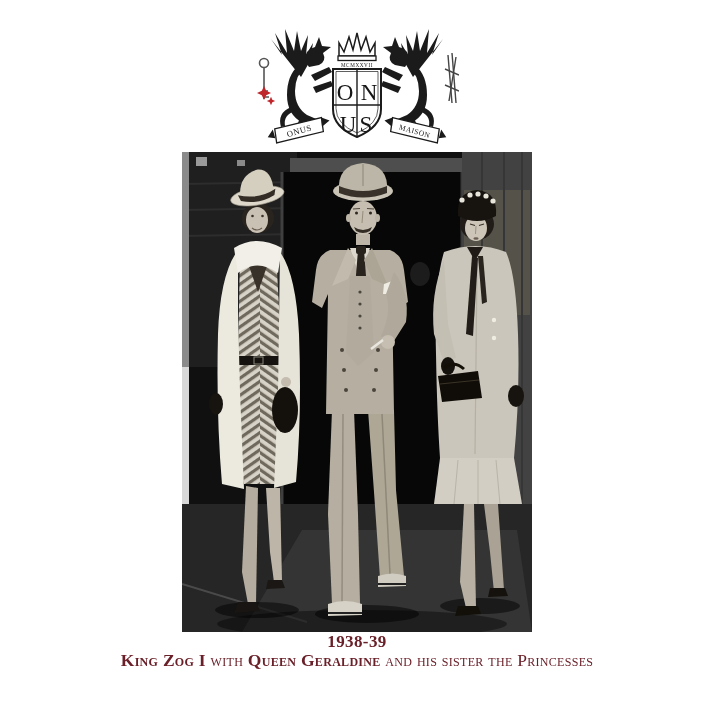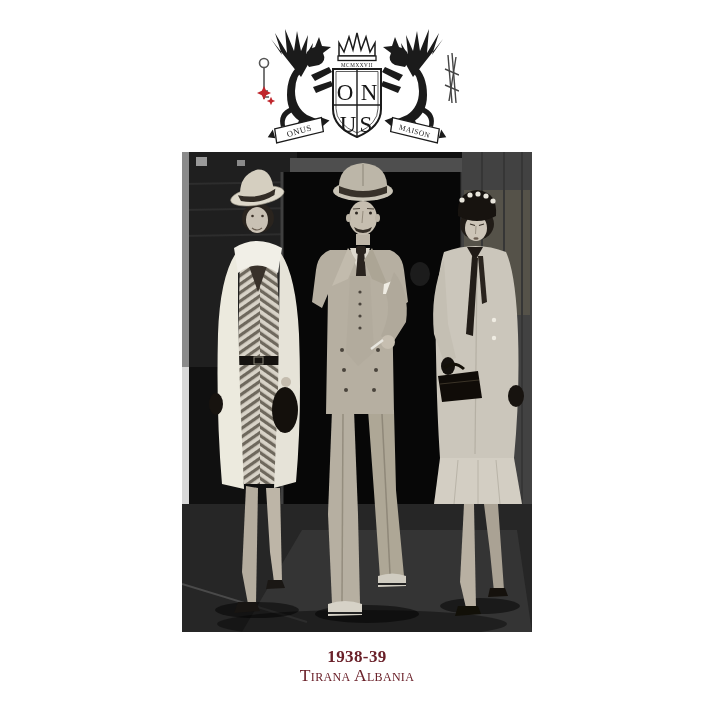--- a/index.html
+++ b/index.html
@@ -2,21 +2,21 @@
 <html><head>
 <meta charset="utf-8">
 <style>
   html,body{margin:0;padding:0;}
   body{width:714px;height:714px;background:#ffffff;overflow:hidden;
        font-family:"Liberation Serif", serif;}
   .page{width:714px;height:714px;display:flex;flex-direction:column;align-items:center;background:#fff;}
   .crest{margin-top:23px;width:204px;height:122px;flex:0 0 auto;}
   .photo{margin-top:7px;width:350px;height:480px;flex:0 0 auto;}
   .photo svg{display:block;}
-  .caption{margin-top:16px;text-align:center;color:#6a2029;width:631px;}
+  .caption{margin-top:1px;text-align:center;color:#6a2029;width:631px;}
   .cap{font-variant:small-caps;font-size:17.5px;line-height:19.5px;letter-spacing:0.3px;}
   .cap-year{font-variant:normal;font-weight:700;font-size:17px;line-height:18px;letter-spacing:0.4px;}
   .b{font-weight:700;}
   text{font-family:"Liberation Serif", serif;}
 </style>
 </head>
 <body>
 
 <div class="page">
 
@@ -248,16 +248,16 @@
             <circle cx="296" cy="42" r="2.6"></circle>
             <circle cx="304" cy="44" r="2.6"></circle>
             <circle cx="311" cy="49" r="2.6"></circle>
         </g>
       </g>
     </svg>
   </div>
 
   <div class="caption">
     <div class="cap-year">1938-39</div>
-    <div class="cap">Tirana Albania</div>
+    <div class="cap"><span class="b">King Zog I</span> <span>with</span> <span class="b">Queen Geraldine</span> <span>and his sister the Princesses</span></div>
   </div>
 
 </div>
 
 </body></html>

